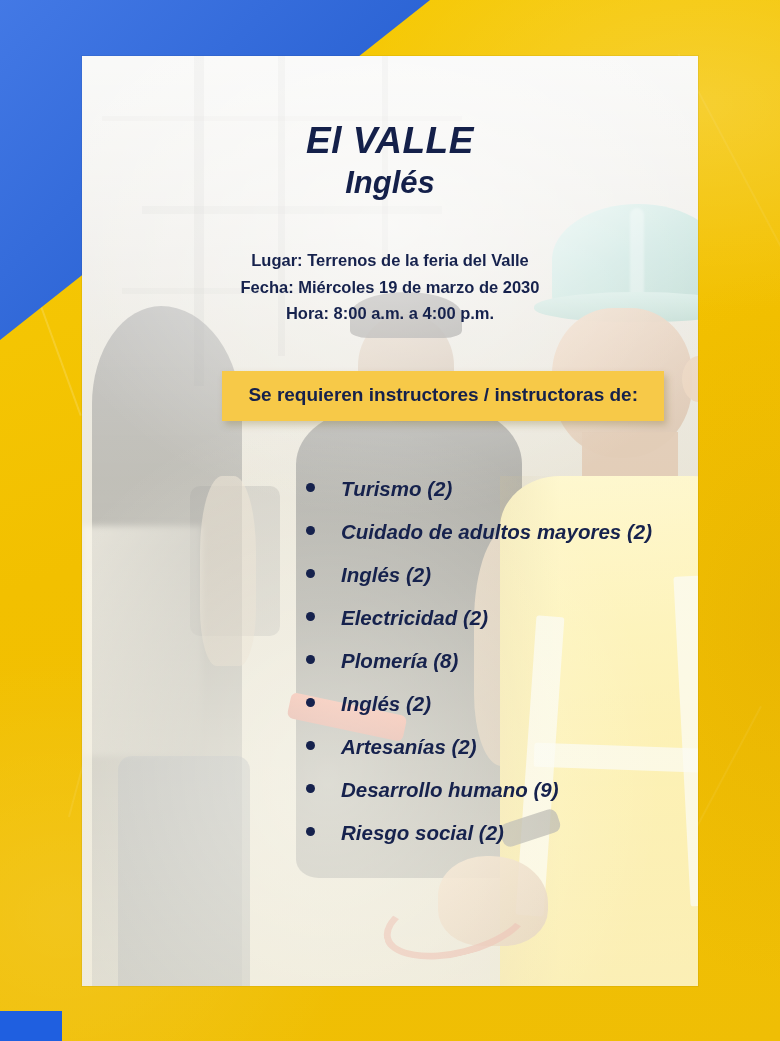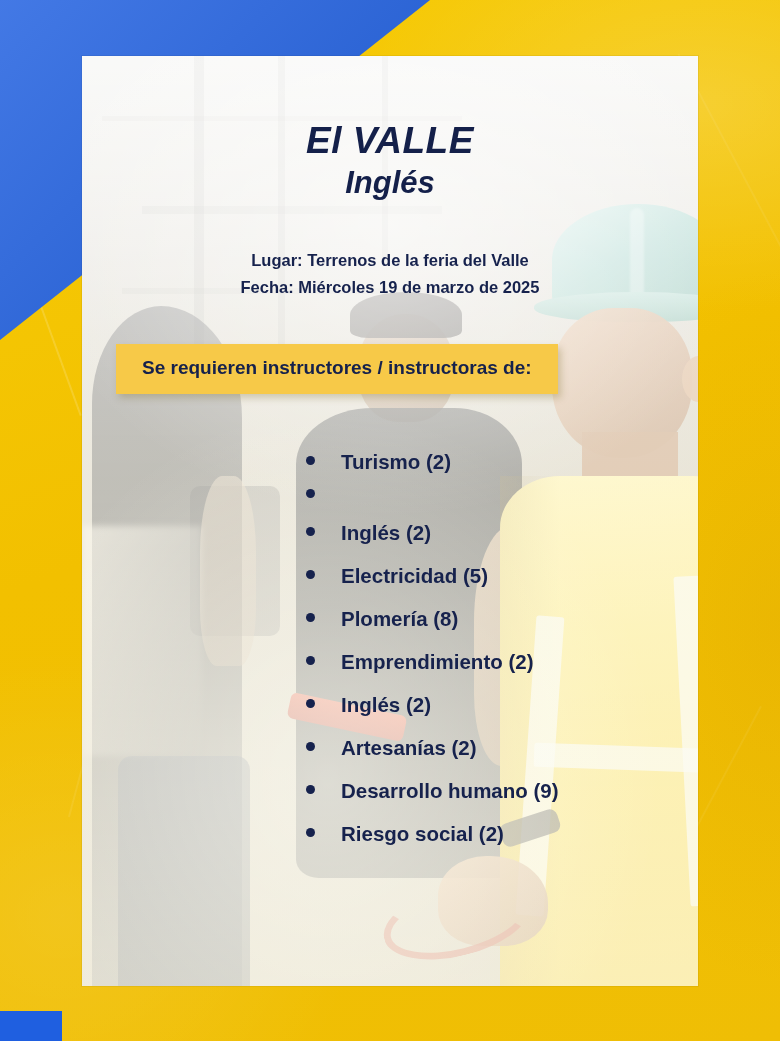--- a/index.html
+++ b/index.html
@@ -372,21 +372,21 @@
     font-size: 16.5px;
     font-weight: bold;
     color: #16224d;
     text-align: center;
   }
 
   .banner-wrap {
     margin-top: 44px;
     width: 100%;
     display: flex;
-    justify-content: flex-start;
+    justify-content: flex-end;
   }
   .banner {
     background: #F7C948;
     color: #15214c;
     font-size: 19px;
     font-weight: bold;
     padding: 13px 26px 15px;
     text-align: center;
     box-shadow: 3px 4px 7px rgba(120,100,30,0.28);
   }
@@ -406,20 +406,21 @@
     height: 9px;
     background: #16224d;
     border-radius: 50%;
     margin-right: 26px;
     flex: none;
     position: relative;
     top: -4px;
   }
   .role-label {
     font-size: 20.5px;
+    font-style: italic;
     font-weight: bold;
     color: #16224d;
     white-space: nowrap;
   }
 </style>
 </head>
 <body>
 
 <div class="poster">
   <div class="bg-base"></div>
@@ -473,50 +474,48 @@
     <div class="wash2"></div>
 
     <div class="content">
       <div class="title-block">
         <div class="title-main">El VALLE</div>
         <div class="title-sub">Inglés</div>
       </div>
 
       <div class="meta">
         <div class="meta-line">Lugar: Terrenos de la feria del Valle</div>
-        <div class="meta-line">Fecha: Miércoles 19 de marzo de 2025</div>
+        <div class="meta-line">Fecha: Miércoles 19 de marzo de 2030</div>
+        <div class="meta-line">Hora: 8:00 a.m. a 4:00 p.m.</div>
       </div>
 
       <div class="banner-wrap">
         <div class="banner">Se requieren instructores / instructoras de:</div>
       </div>
 
       <div class="roles">
         <div class="role">
           <span class="bullet"></span>
           <span class="role-label">Turismo (2)</span>
         </div>
         <div class="role">
           <span class="bullet"></span>
+          <span class="role-label">Cuidado de adultos mayores (2)</span>
         </div>
         <div class="role">
           <span class="bullet"></span>
           <span class="role-label">Inglés (2)</span>
         </div>
         <div class="role">
           <span class="bullet"></span>
-          <span class="role-label">Electricidad (5)</span>
+          <span class="role-label">Electricidad (2)</span>
         </div>
         <div class="role">
           <span class="bullet"></span>
           <span class="role-label">Plomería (8)</span>
-        </div>
-        <div class="role">
-          <span class="bullet"></span>
-          <span class="role-label">Emprendimiento (2)</span>
         </div>
         <div class="role">
           <span class="bullet"></span>
           <span class="role-label">Inglés (2)</span>
         </div>
         <div class="role">
           <span class="bullet"></span>
           <span class="role-label">Artesanías (2)</span>
         </div>
         <div class="role">

